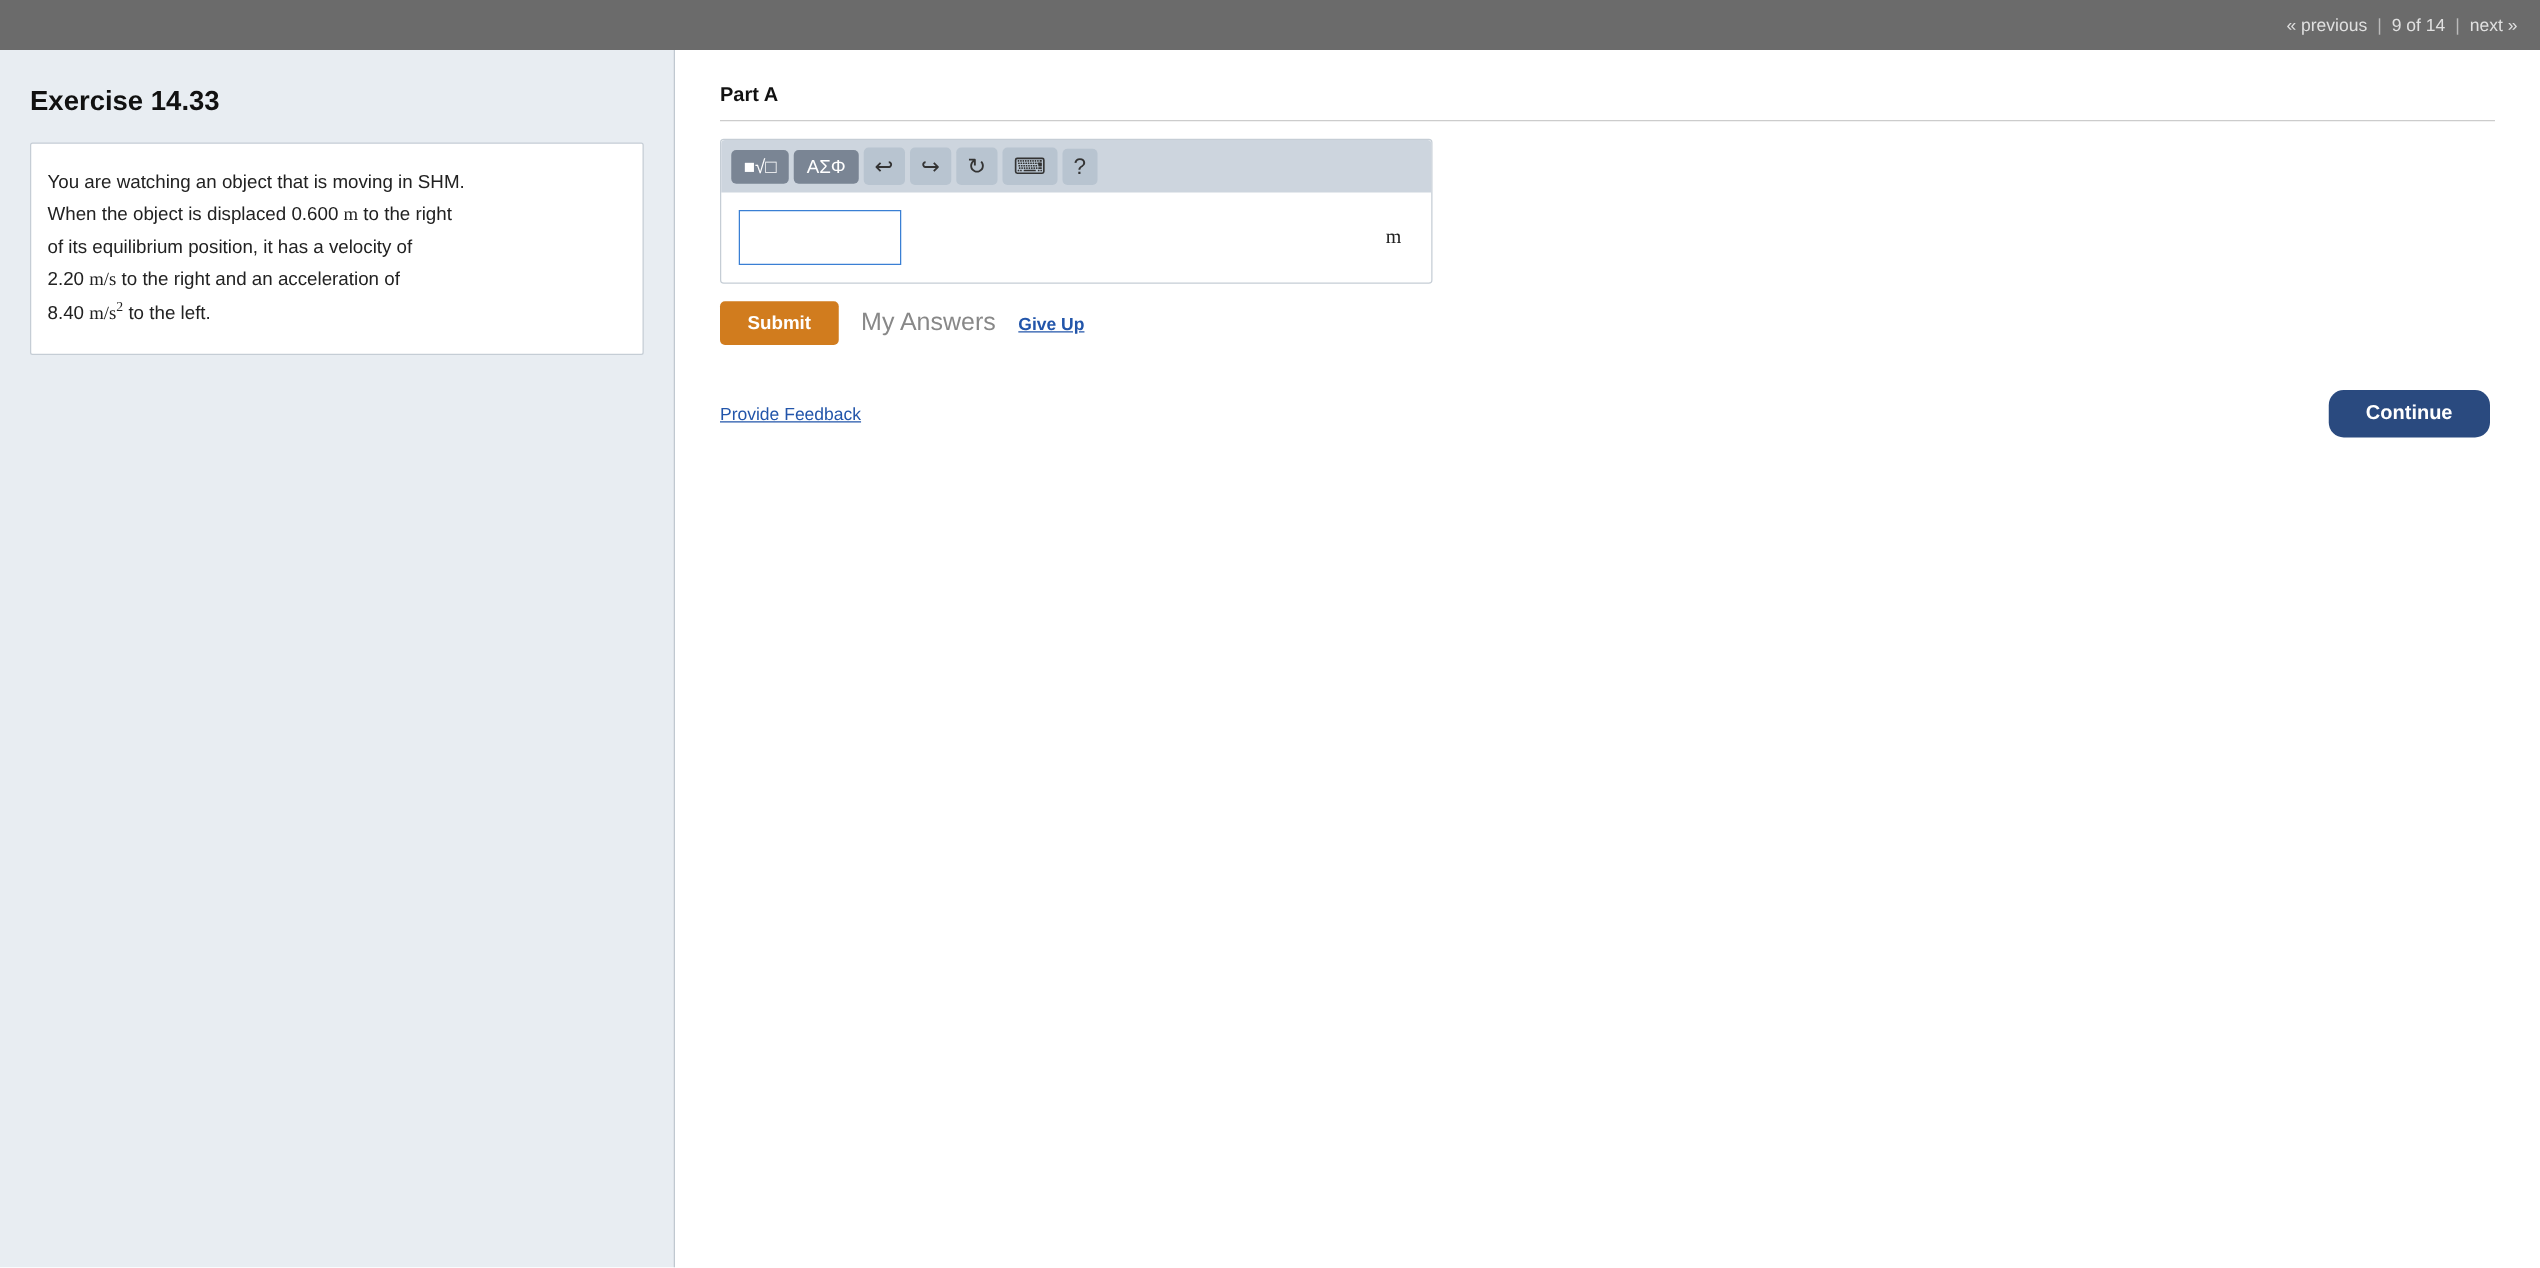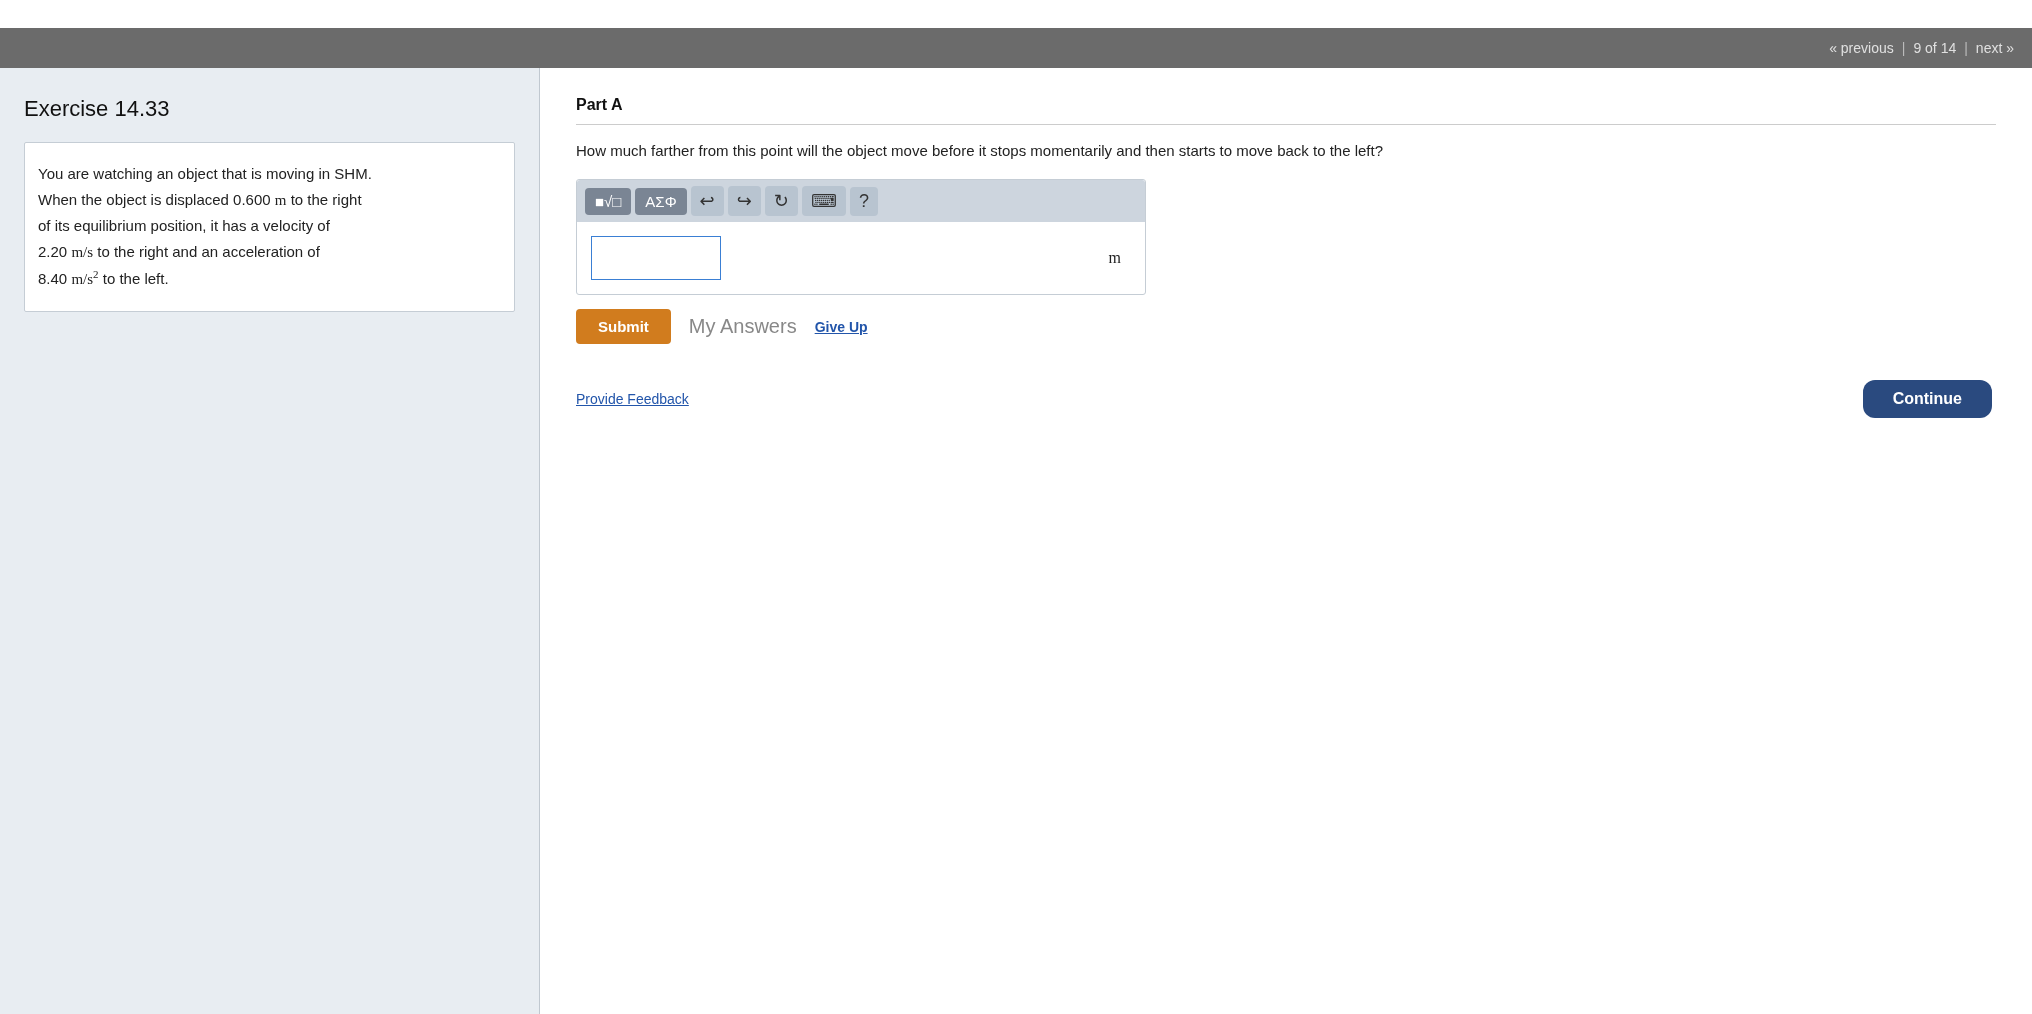--- a/index.html
+++ b/index.html
@@ -8,21 +8,20 @@
     
     #top-bar {
       background: #6b6b6b;
       color: #e0e0e0;
       height: 40px;
       display: flex;
       align-items: center;
       justify-content: flex-end;
       padding: 0 18px;
       font-size: 14px;
-      margin-top: 28px;
     }
     #top-bar a {
       color: #e0e0e0;
       text-decoration: none;
       cursor: pointer;
     }
     #top-bar .sep { margin: 0 8px; color: #bbb; }
 
     
     #main-layout {
@@ -34,21 +33,21 @@
     #left-panel {
       width: 540px;
       min-width: 540px;
       background: #e8edf2;
       padding: 28px 24px;
       border-right: 1px solid #c0c8d0;
     }
 
     #exercise-title {
       font-size: 22px;
-      font-weight: normal;
+      font-weight: bold;
       margin-bottom: 20px;
       color: #111;
     }
 
     #problem-box {
       background: #fff;
       border: 1px solid #c5cdd5;
       padding: 18px 13px;
       border-radius: 2px;
       font-size: 15px;
@@ -243,21 +242,20 @@
         When the object is displaced 0.600&nbsp;<span class="math-inline">m</span> to the right<br>
         of its equilibrium position, it has a velocity of<br>
         2.20&nbsp;<span class="math-inline">m/s</span> to the right and an acceleration of<br>
         8.40&nbsp;<span class="math-inline">m/s<sup>2</sup></span> to the left.
       </span>
     </div>
   </div>
 
   <div id="right-panel">
     <div id="part-a-label">Part A</div>
-    <div id="question-text">How much farther from this point will the object move before it stops momentarily and then starts to move back to the left?</div>
 
     <div id="answer-container">
 
       <div id="math-toolbar">
         <button class="toolbar-btn">
           <span>■√□</span>
         </button>
         <button class="toolbar-btn">
           <span>ΑΣΦ</span>
         </button>

